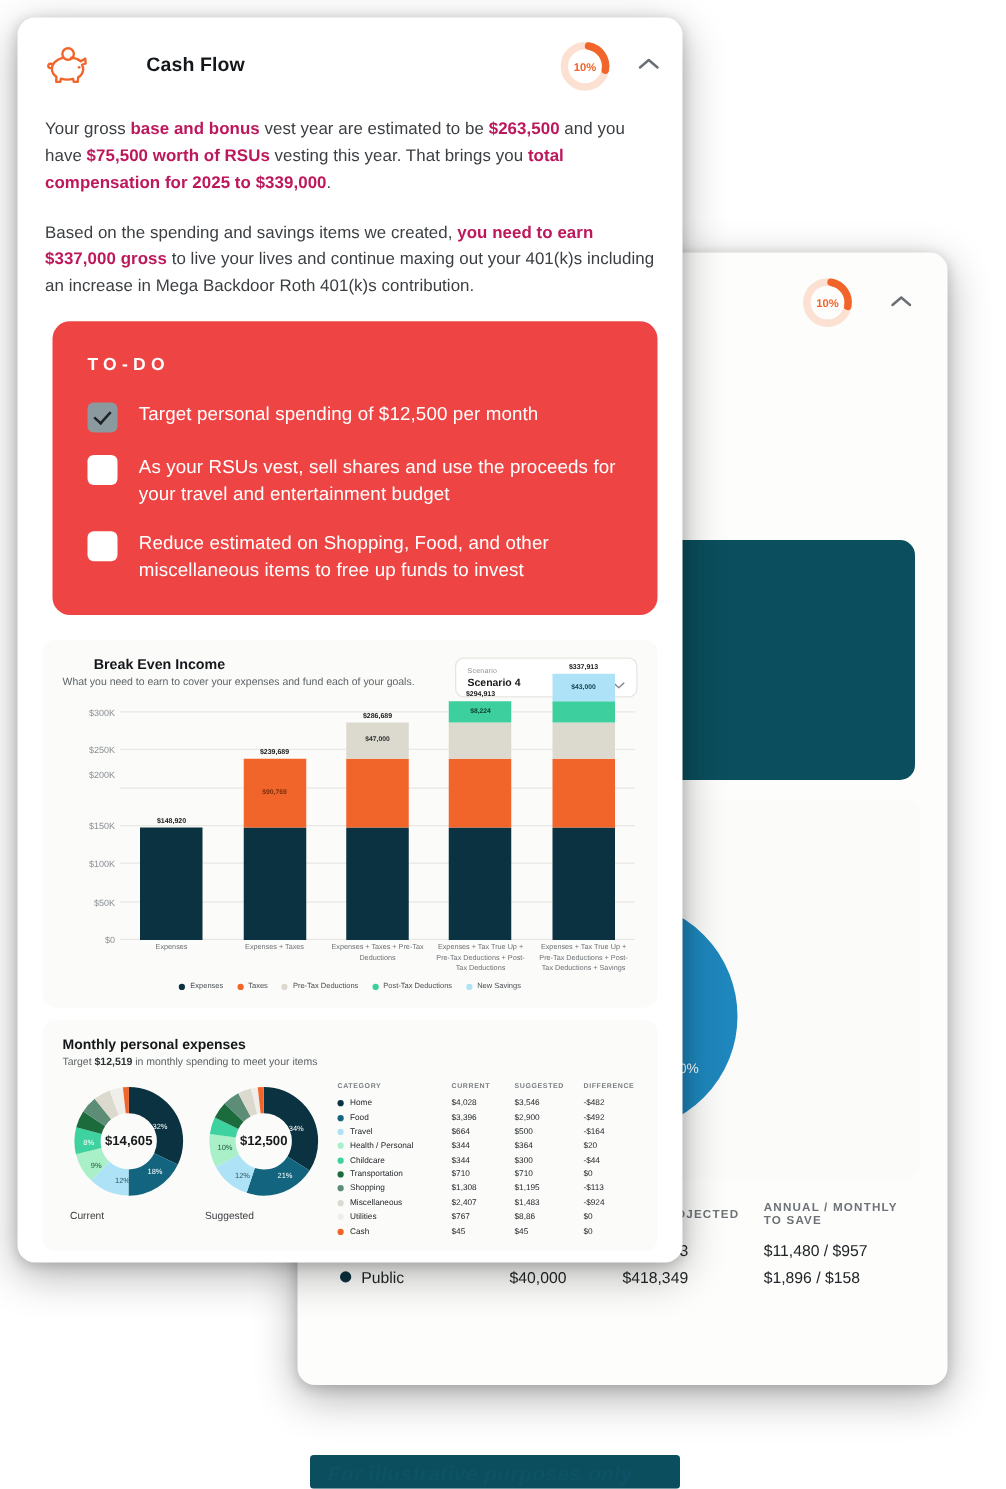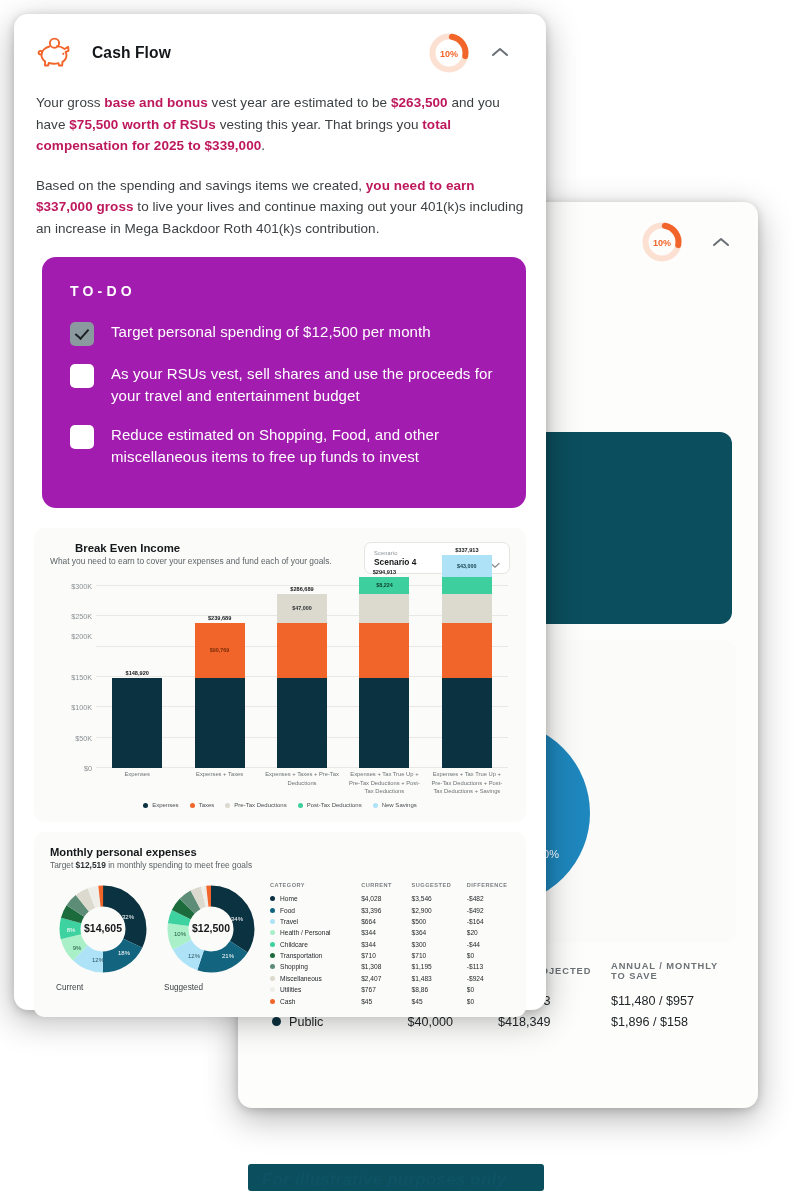--- a/index.html
+++ b/index.html
@@ -59,36 +59,36 @@
   }
   .school-table td { font-size:12.6px; color:#222628; padding:3.5px 0; }
   .dotcell { display:flex; align-items:center; gap:8px; }
   .dot { width:9px; height:9px; border-radius:50%; display:inline-block; flex:none;}
 
   
   #card-left {
     left:14px; top:14px; width:532px; height:996px;
     z-index:3;
   }
-  .l-head { display:flex; align-items:center; height:78px; padding:0 37px 0 22px; }
+  .l-head { display:flex; align-items:center; height:78px; padding:0 18px 0 22px;gap:25px; }
   .piggy { width:40px; height:32px; flex:none; margin-right:16px;}
   .l-title { font-size:15.6px; font-weight:700; color:#14171a; letter-spacing:.1px; }
   .l-head-right { margin-left:auto; display:flex; align-items:center; gap:20px; }
 
   .l-body { padding:0 20px 0 22px; }
   .l-para {
     font-size:13.5px; line-height:21.5px; color:#3b3f42; letter-spacing:.05px;
     margin-bottom:18px;
   }
   .l-para b { color:#be185d; font-weight:700; }
 
   
   .todo {
-    margin:1px 20px 0 28px; background:#a21caf; border-radius:14px;
-    padding:26px 28px 40px 28px; color:#fff;
+    margin:1px 20px 0 28px; background:#ef4444; border-radius:14px;
+    padding:26px 28px 24px 28px; color:#fff;
   }
   .todo-title { font-size:14px; font-weight:700; letter-spacing:4.2px; margin-bottom:22px;}
   .todo-item { display:flex; gap:17px; margin-bottom:17px; align-items:flex-start;}
   .todo-item:last-child { margin-bottom:0; }
   .cb {
     width:24px; height:24px; border-radius:5px; flex:none; margin-top:1px;
     background:#ffffff; position:relative;
   }
   .cb.checked { background:#8a9a9e; }
   .cb.checked:after{
@@ -435,21 +435,21 @@
         <span class="lgdot" style="background:#AEE3F7"></span>
         <span>New Savings</span>
       </span>
     </div>
   </div>
 
   <div class="chart-card" style="margin-top:10px">
     <div class="exp-head">
       <div class="exp-title">Monthly personal expenses</div>
       <div class="exp-sub">
-        <span>Target </span><b>$12,519</b><span> in monthly spending to meet free goals</span>
+        <span>Target </span><b>$12,519</b><span> in monthly spending to meet your items</span>
       </div>
     </div>
 
     <div class="exp-body">
       <div class="donuts">
 
         <div class="donut-col">
           <svg width="94" height="94" viewBox="0 0 94 94">
             <g transform="rotate(-90 47 47)">
               <circle cx="47" cy="47" r="33" fill="none" stroke="#0B3240" stroke-width="21" stroke-dasharray="66.4 141.0"></circle>

